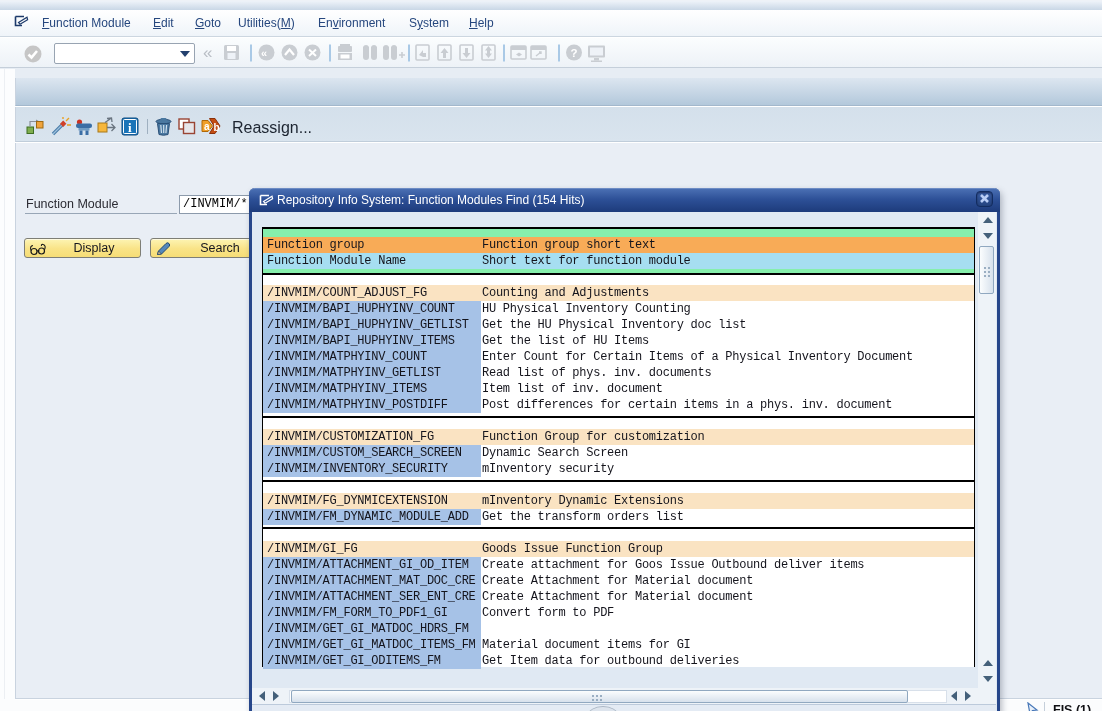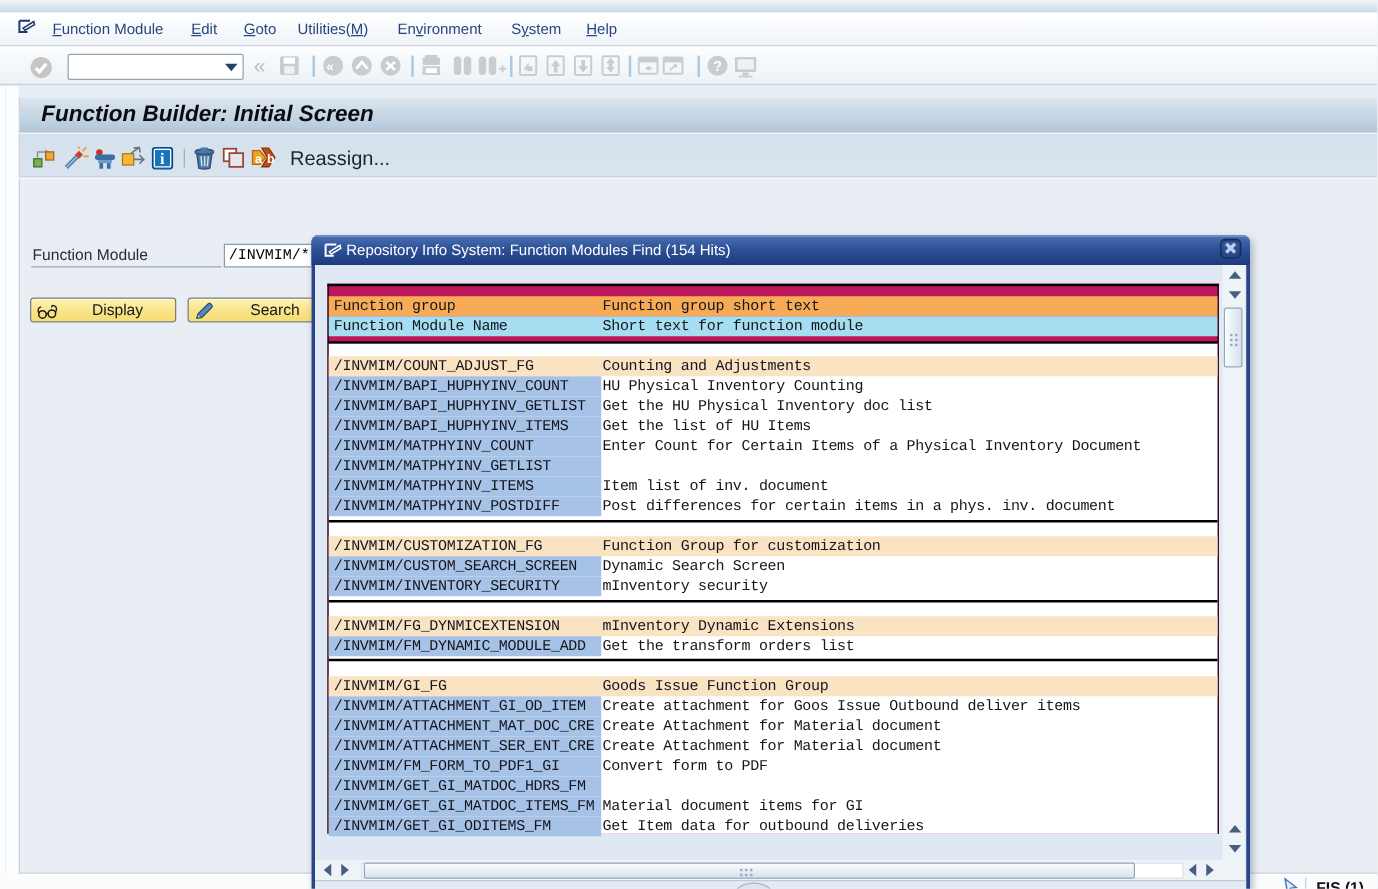--- a/index.html
+++ b/index.html
@@ -27,21 +27,21 @@
 #fmline{left:25px;top:213px;width:152px;height:1px;background:#98a6b6}
 #fmfield{left:179px;top:195px;width:78px;height:19px;background:#fff;border:1px solid #8c9aab;font-family:"Liberation Mono",monospace;font-size:12px;color:#000;line-height:17px;padding-left:3px}
 .btn{position:absolute;top:238px;width:117px;height:20px;border:1px solid #7e7e76;border-radius:3px;background:linear-gradient(#fdf4b3,#f9e387 55%,#f6dd76);box-shadow:inset 0 1px 0 rgba(255,255,255,.6)}
 .btntext{position:absolute;top:2px;left:24px;width:90px;text-align:center;font-size:12.5px;color:#16161e}
 
 #dlg{left:249px;top:188px;width:751px;height:527px;border:3px solid #26468a;border-top:none;border-radius:6px 6px 0 0;background:#e0e9f3;box-shadow:2px 3px 6px rgba(60,70,90,.35)}
 #dlgtitle{left:249px;top:188px;width:751px;height:24px;border-radius:6px 6px 0 0;background:linear-gradient(#4a6fb3,#2d5097 45%,#1d3b7b);border-top:1px solid #6d8cc4}
 #dlgtitletext{left:277px;top:193px;font-size:12px;color:#fff}
 #dlgclose{left:976px;top:191px;width:17px;height:16px;border-radius:4px;border:1.5px solid #122c60;background:linear-gradient(#3a5ea6,#24437f);box-shadow:inset 0 1px 2px rgba(0,0,20,.5)}
 
-#tbl{left:262px;top:227px;width:713px;height:440px;border-left:1px solid #000;border-right:1px solid #000;border-top:2px solid #000;background:#be185d}
+#tbl{left:262px;top:227px;width:713px;height:440px;border-left:1px solid #000;border-right:1px solid #000;border-top:2px solid #000;background:#86efac}
 #thdr1{position:absolute;left:0;top:8px;width:711px;height:16px;background:#f8ab57}
 #thdr2{position:absolute;left:0;top:24px;width:711px;height:16px;background:#a6def1}
 #thdrline{position:absolute;left:0;top:44px;width:711px;height:2px;background:#000}
 #tscroll{position:absolute;left:0;top:46px;width:711px;height:392px;background:#fff}
 .row{position:absolute;left:0;height:16px}
 .grow{width:711px;background:#fae3c2}
 .mrow{width:218px;background:#a6c2e7}
 .sepline{position:absolute;left:0;width:711px;height:2px;background:#000}
 .c1,.c2,.hc1,.hc2{position:absolute;height:16px;line-height:16px;font-family:"Liberation Mono",monospace;font-size:12px;letter-spacing:-0.25px;color:#14141c;white-space:pre}
 .c1,.hc1{left:4px}
@@ -136,21 +136,20 @@
           <rect x="394" y="16" width="5" height="2.5"></rect>
           <rect x="391" y="18.5" width="11" height="1.5"></rect>
         </g>
   </g>
  </svg>
 <div class="abs" id="cmdfield"></div>
     <div class="abs" id="cmdarr"></div>
 <div class="abs" id="leftstrip"></div>
     <div class="abs" id="leftline"></div>
 <div class="abs" id="titlebar"></div>
-    <span class="abs" id="titletext">Function Builder: Initial Screen</span>
 <div class="abs" id="apptb">
  <svg class="abs" style="left:10px;top:10px" width="195" height="19" viewBox="0 0 195 19">
 
   <path d="M4 9 V4.5 H11" stroke="#8a9098" stroke-width="1.2" fill="none"></path>
         <path d="M10 2.5 l3.5 2 -3.5 2z" fill="#8a9098"></path>
   <rect x="1" y="10" width="6.5" height="6.5" fill="#7fae4f" stroke="#3e6e22"></rect>
   <rect x="10.5" y="4.5" width="6.5" height="6.5" fill="#f0a43c" stroke="#a06a10"></rect>
 
   <path d="M27 17 L36.5 7.5" stroke="#4a7ca8" stroke-width="3.4"></path>
   <path d="M27 17 L36.5 7.5" stroke="#9cc0dc" stroke-width="1.2"></path>
@@ -245,20 +244,21 @@
 <div class="c1" style="top:88px">/INVMIM/BAPI_HUPHYINV_GETLIST</div>
 <div class="c2" style="top:88px">Get the HU Physical Inventory doc list</div>
 <div class="row mrow" style="top:104px"></div>
 <div class="c1" style="top:104px">/INVMIM/BAPI_HUPHYINV_ITEMS</div>
 <div class="c2" style="top:104px">Get the list of HU Items</div>
 <div class="row mrow" style="top:120px"></div>
 <div class="c1" style="top:120px">/INVMIM/MATPHYINV_COUNT</div>
 <div class="c2" style="top:120px">Enter Count for Certain Items of a Physical Inventory Document</div>
 <div class="row mrow" style="top:136px"></div>
 <div class="c1" style="top:136px">/INVMIM/MATPHYINV_GETLIST</div>
+<div class="c2" style="top:136px">Read list of phys. inv. documents</div>
 <div class="row mrow" style="top:152px"></div>
 <div class="c1" style="top:152px">/INVMIM/MATPHYINV_ITEMS</div>
 <div class="c2" style="top:152px">Item list of inv. document</div>
 <div class="row mrow" style="top:168px"></div>
 <div class="c1" style="top:168px">/INVMIM/MATPHYINV_POSTDIFF</div>
 <div class="c2" style="top:168px">Post differences for certain items in a phys. inv. document</div>
 <div class="row grow" style="top:200px"></div>
 <div class="c1" style="top:200px">/INVMIM/CUSTOMIZATION_FG</div>
 <div class="c2" style="top:200px">Function Group for customization</div>
 <div class="row mrow" style="top:216px"></div>

